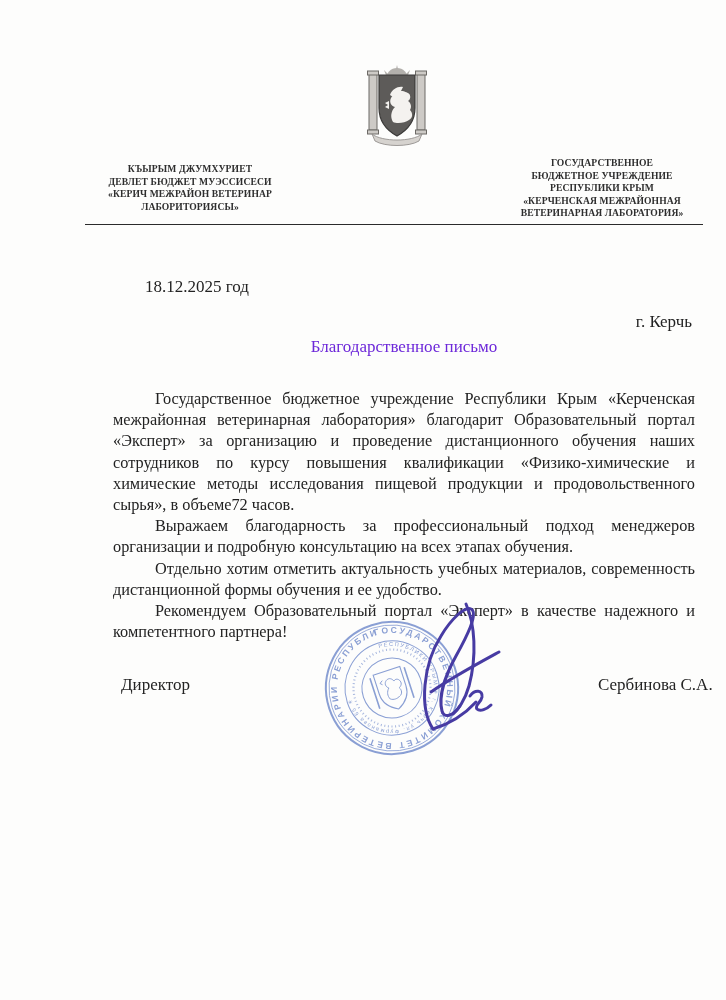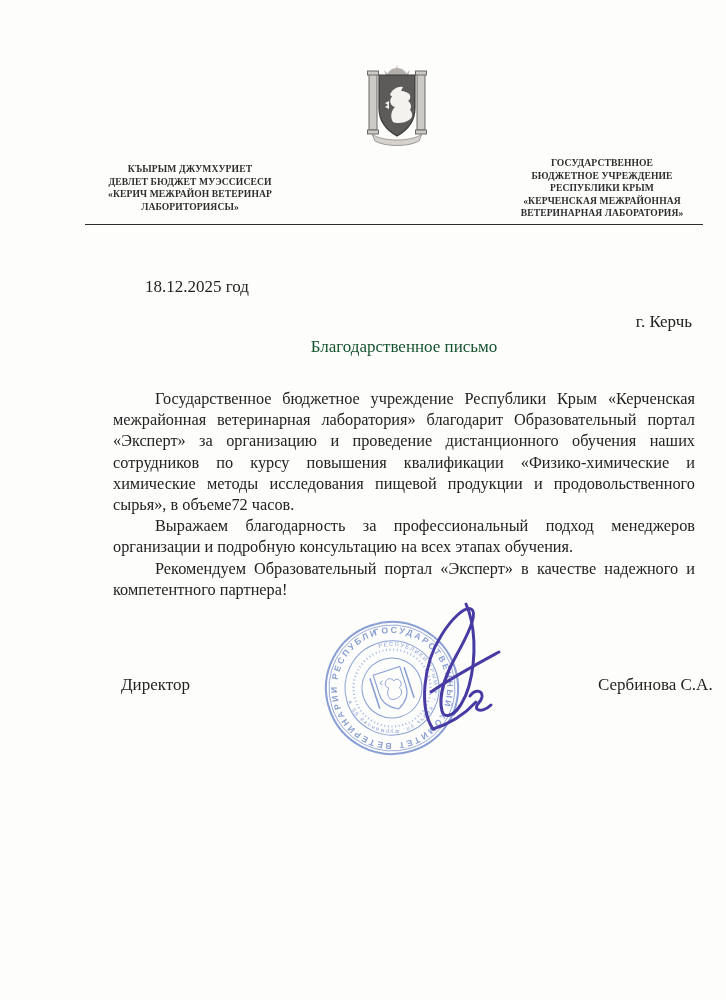--- a/index.html
+++ b/index.html
@@ -28,21 +28,21 @@
   }
   .address{
     position:absolute;left:85px;top:232px;width:618px;text-align:center;
     font-weight:bold;font-style:italic;font-size:11px;color:#2e2e2e;
   }
   .dateline{position:absolute;left:121px;top:277px;width:574px;height:22px;}
   .dateline .date{position:absolute;left:24px;top:0;font-size:17px;}
   .dateline .city{position:absolute;right:3px;top:5px;font-size:17px;margin-top:30px;}
   .doc-title{
     position:absolute;left:113px;top:337px;width:582px;text-align:center;
-    font-size:17px;color:#14532d;
+    font-size:17px;color:#6d28d9;
   }
   .body-text{
     position:absolute;left:113px;top:388px;width:582px;
     font-size:16.3px;line-height:21.2px;text-align:justify;color:#222;
   }
   .body-text p{margin:0;text-indent:42px;}
   .signoff-role{position:absolute;left:121px;top:675px;font-size:17px;}
   .signoff-name{position:absolute;left:598px;top:675px;font-size:17px;}
   .stamp{position:absolute;left:312px;top:608px;width:160px;height:160px;opacity:.88;}
   .signature{position:absolute;left:403px;top:596px;width:110px;height:150px;}
@@ -102,20 +102,21 @@
   <div class="dateline">
     <span class="date">18.12.2025 год</span>
     <span class="city">г. Керчь</span>
   </div>
 
   <div class="doc-title">Благодарственное письмо</div>
 
   <div class="body-text">
     <p>Государственное бюджетное учреждение Республики Крым «Керченская межрайонная ветеринарная лаборатория» благодарит Образовательный портал «Эксперт» за организацию и проведение дистанционного обучения наших сотрудников по курсу повышения квалификации «Физико-химические и химические методы исследования пищевой продукции и продовольственного сырья», в объеме72 часов.</p>
     <p>Выражаем благодарность за профессиональный подход менеджеров организации и подробную консультацию на всех этапах обучения.</p>
+    <p>Отдельно хотим отметить актуальность учебных материалов, современность дистанционной формы обучения и ее удобство.</p>
     <p>Рекомендуем Образовательный портал «Эксперт» в качестве надежного и компетентного партнера!</p>
   </div>
 
   <div class="signoff-role">Директор</div>
   <div class="signoff-name">Сербинова С.А.</div>
 
   <svg class="stamp" viewBox="0 0 160 160" aria-hidden="true">
     <g transform="rotate(-18 80 80)" stroke="#7b93cf" fill="none">
       <circle cx="80" cy="80" r="66" stroke-width="2"></circle>
       <circle cx="80" cy="80" r="63" stroke-width="0.8"></circle>

